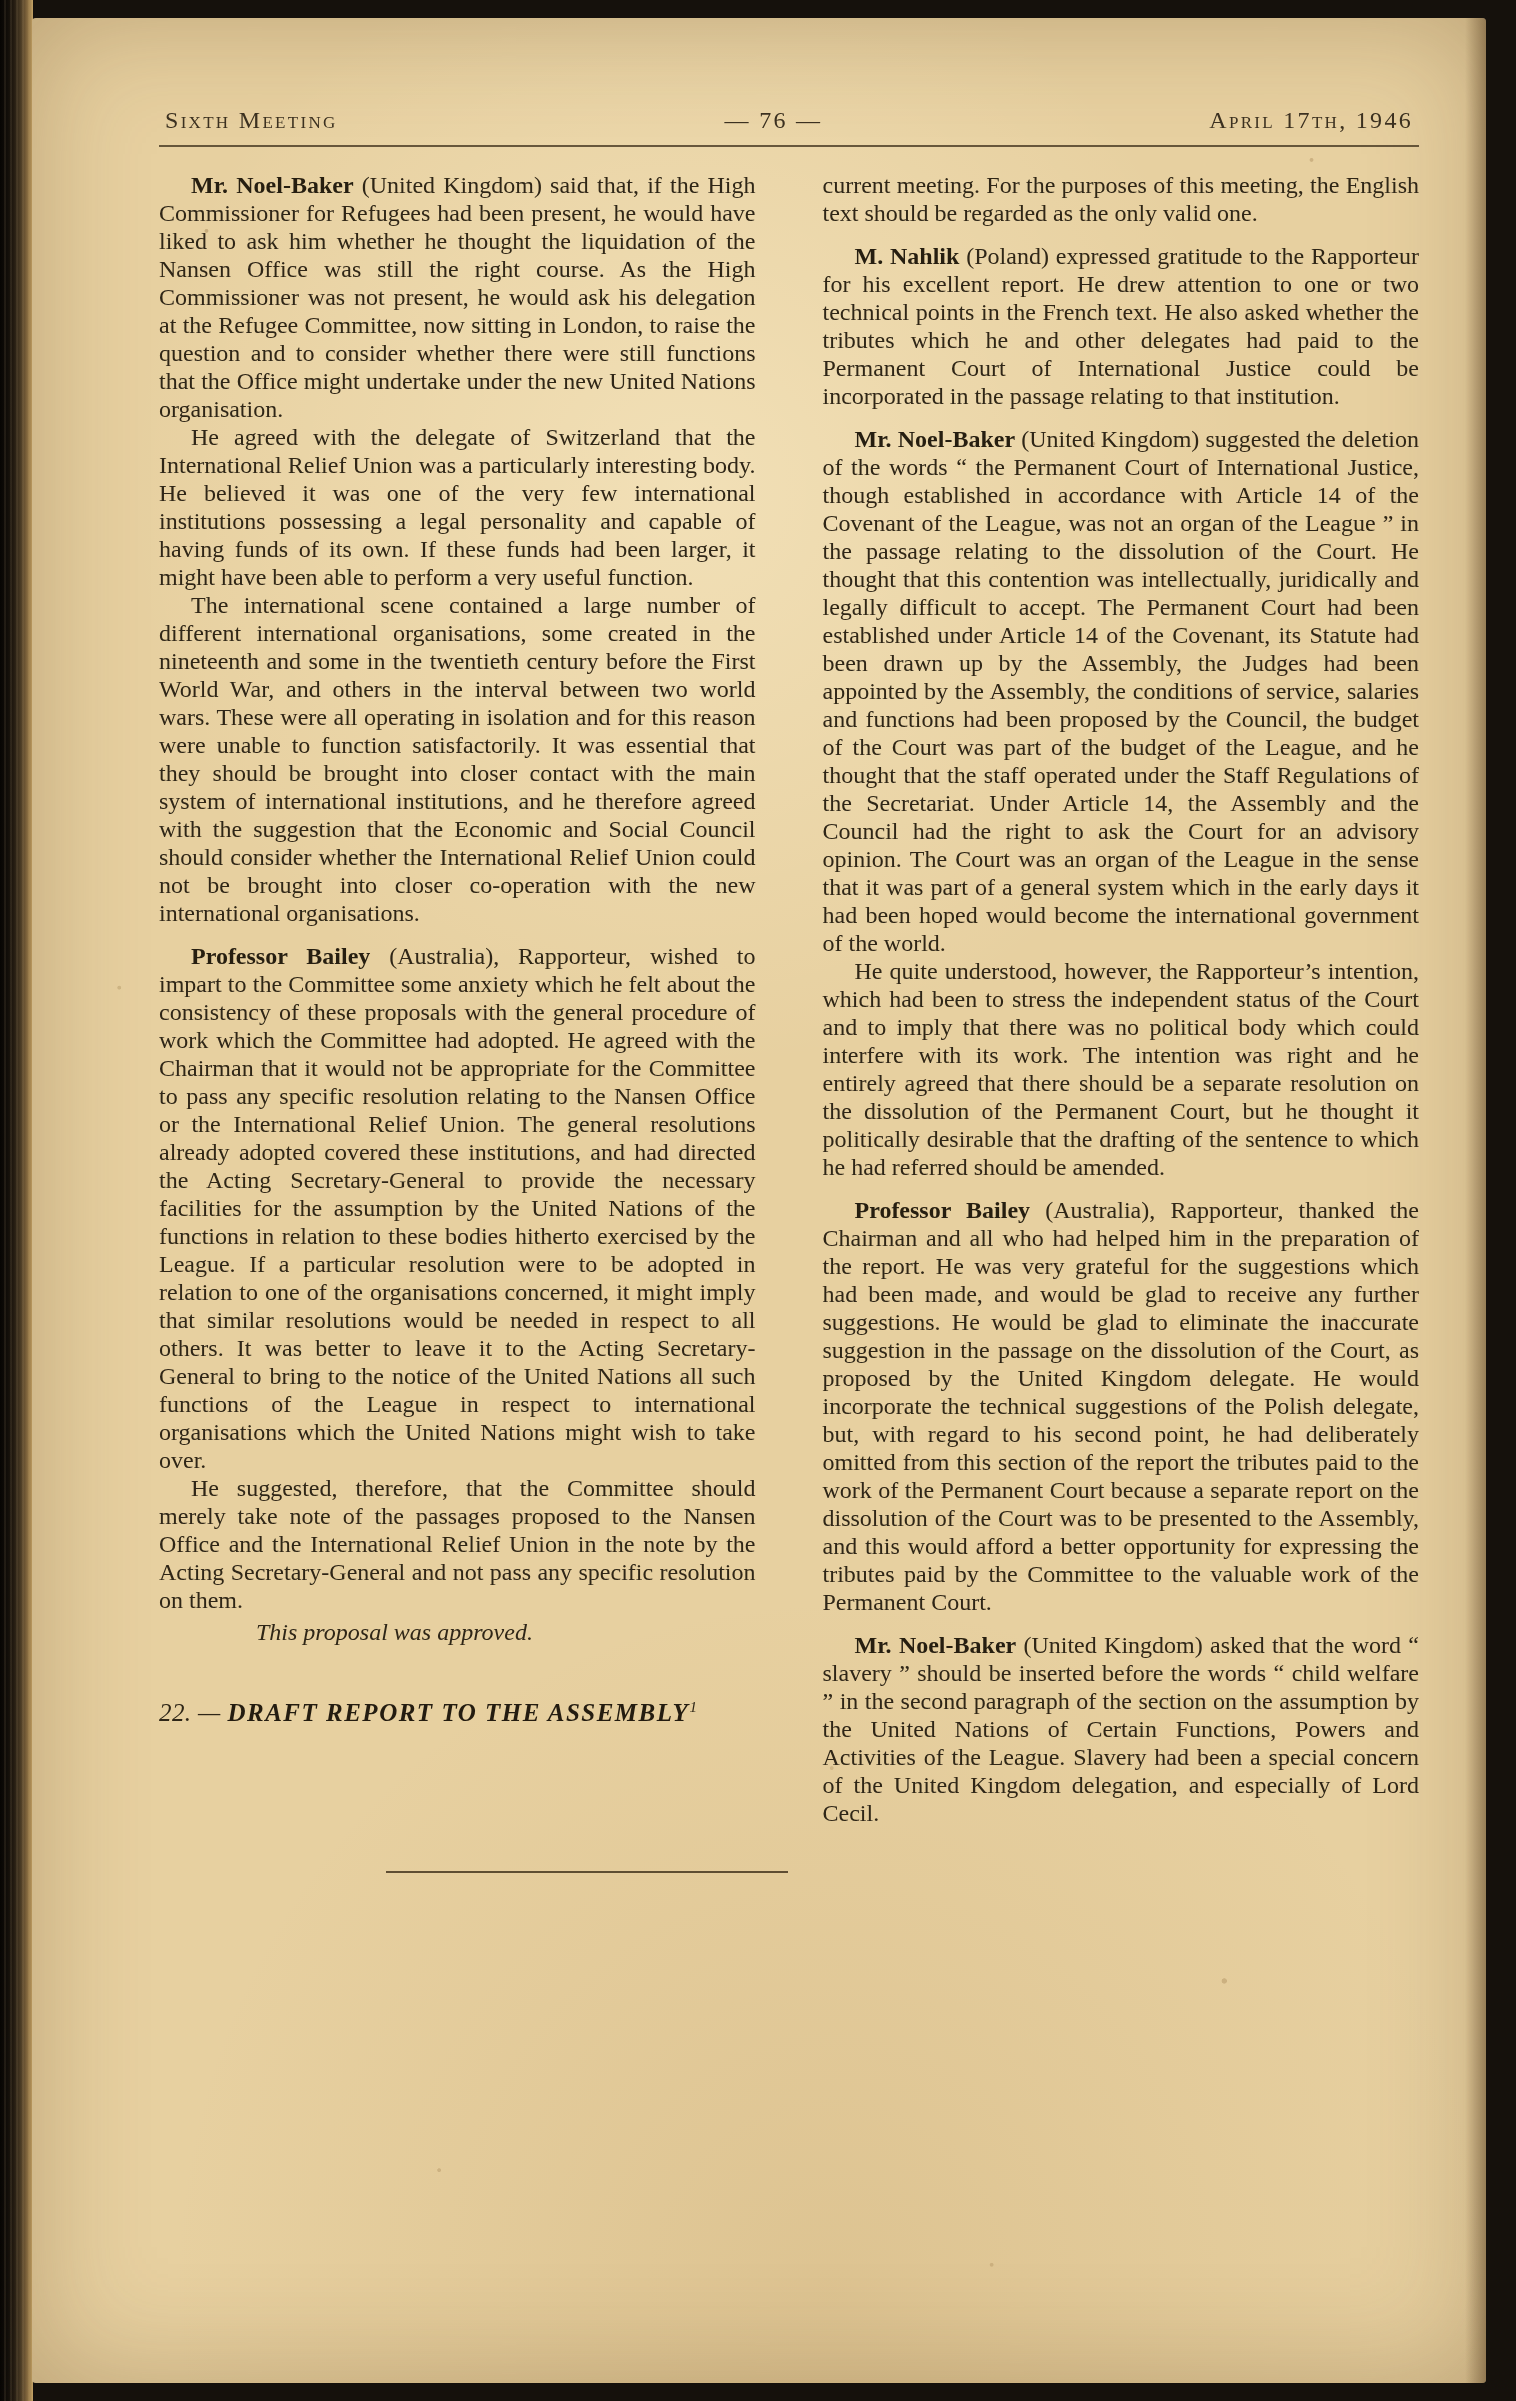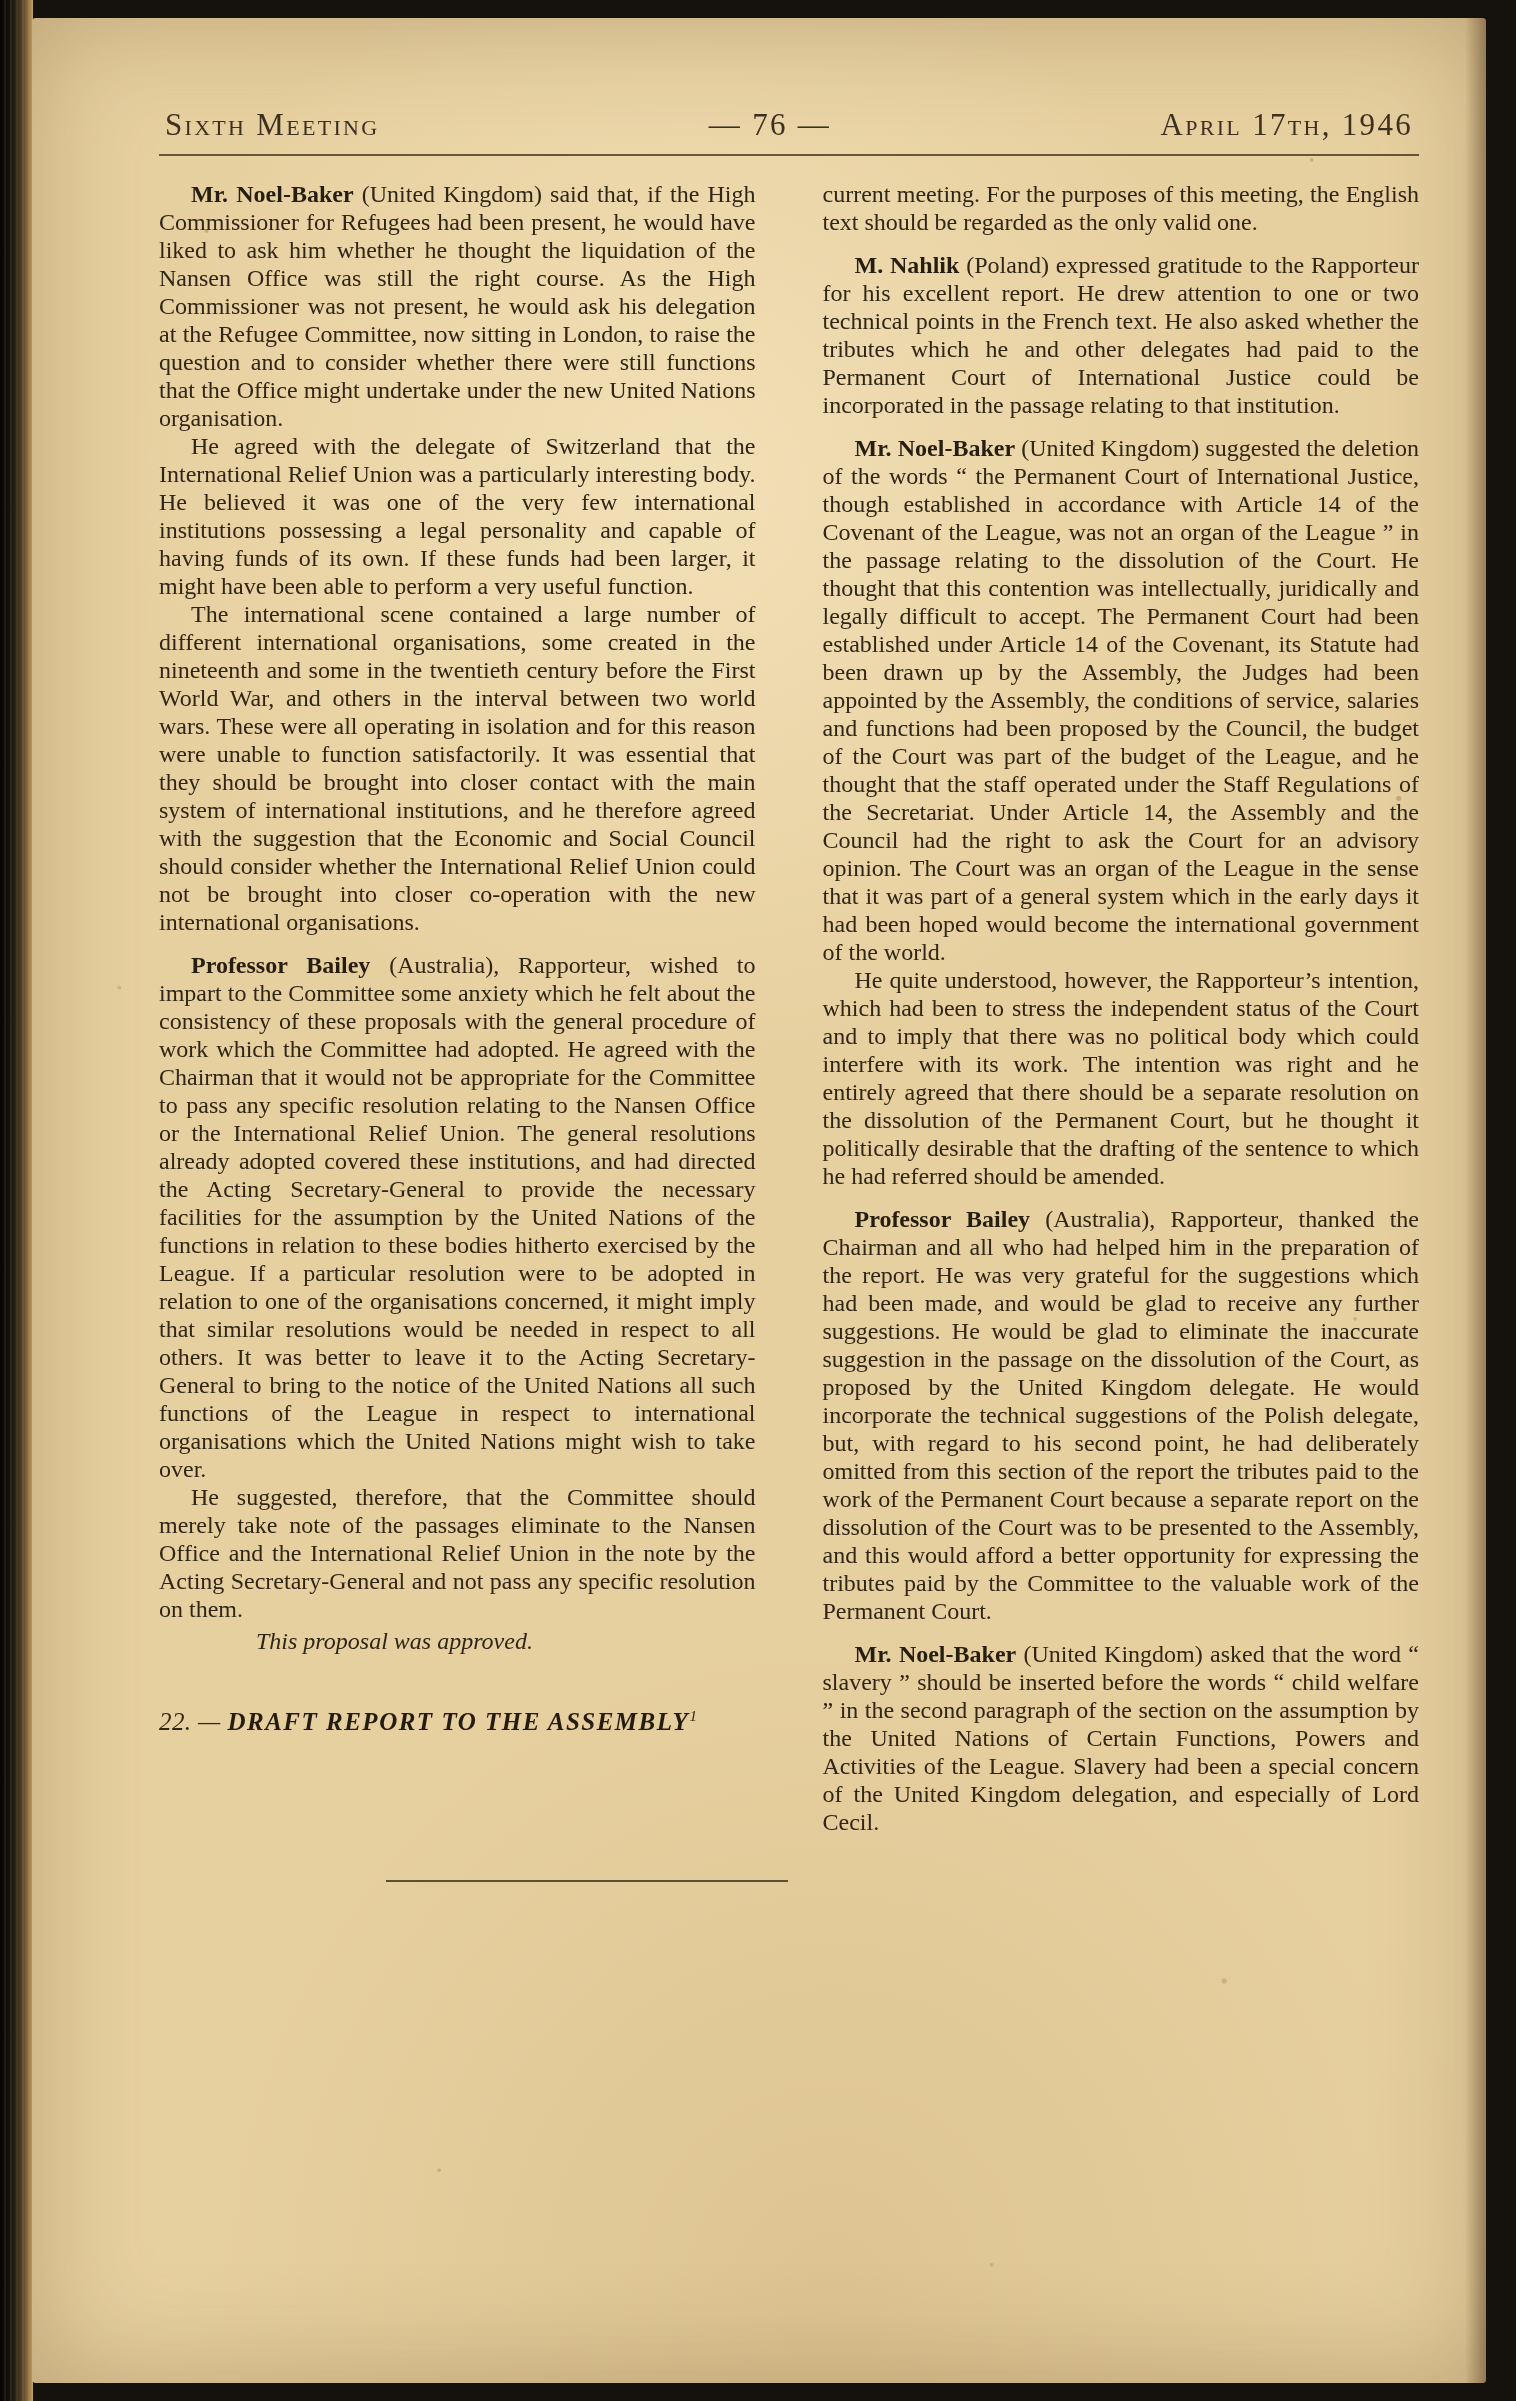--- a/index.html
+++ b/index.html
@@ -50,21 +50,21 @@
     border-radius:0 3.8px 3.8px 0;
   }
   
   .content {
     position:absolute; left:127px; top:89px; width:1260px;
     color:#2f2617;
   }
   .running-head {
     display:flex; justify-content:space-between; align-items:baseline;
     font-variant:small-caps;
-    font-size:31px; letter-spacing:2.3px; color:#3c3120;
+    font-size:24px; letter-spacing:2.3px; color:#3c3120;
     padding:0 6px 10.6px 6px;
   }
   .head-rule { border-top:2.3px solid rgba(70,55,32,.8); margin-bottom:24px; }
   .columns {
     display:flex; gap:67px;
     font-size:24px; line-height:28px;
     text-align:justify; text-justify:inter-word;
   }
   .col { flex:1; min-width:0; }
   .para { text-indent:32px; }
@@ -111,21 +111,21 @@
 
       <div class="col">
         <p class="para"><b class="speaker">Mr. Noel-Baker</b><span> (United Kingdom) said that, if the High Commissioner for Refugees had been present, he would have liked to ask him whether he thought the liquidation of the Nansen Office was still the right course. As the High Commissioner was not present, he would ask his delegation at the Refugee Committee, now sitting in London, to raise the question and to consider whether there were still functions that the Office might undertake under the new United Nations organisation.</span></p>
 
         <p class="para"><span>He agreed with the delegate of Switzerland that the International Relief Union was a particularly interesting body. He believed it was one of the very few international institutions possessing a legal personality and capable of having funds of its own. If these funds had been larger, it might have been able to perform a very useful function.</span></p>
 
         <p class="para"><span>The international scene contained a large number of different international organisations, some created in the nineteenth and some in the twentieth century before the First World War, and others in the interval between two world wars. These were all operating in isolation and for this reason were unable to function satisfactorily. It was essential that they should be brought into closer contact with the main system of international institutions, and he therefore agreed with the suggestion that the Economic and Social Council should consider whether the International Relief Union could not be brought into closer co-operation with the new international organisations.</span></p>
 
         <p class="para speaker-gap"><b class="speaker">Professor Bailey</b><span> (Australia), Rapporteur, wished to impart to the Committee some anxiety which he felt about the consistency of these proposals with the general procedure of work which the Committee had adopted. He agreed with the Chairman that it would not be appropriate for the Committee to pass any specific resolution relating to the Nansen Office or the International Relief Union. The general resolutions already adopted covered these institutions, and had directed the Acting Secretary-General to provide the necessary facilities for the assumption by the United Nations of the functions in relation to these bodies hitherto exercised by the League. If a particular resolution were to be adopted in relation to one of the organisations concerned, it might imply that similar resolutions would be needed in respect to all others. It was better to leave it to the Acting Secretary-General to bring to the notice of the United Nations all such functions of the League in respect to international organisations which the United Nations might wish to take over.</span></p>
 
-        <p class="para"><span>He suggested, therefore, that the Committee should merely take note of the passages eliminate to the Nansen Office and the International Relief Union in the note by the Acting Secretary-General and not pass any specific resolution on them.</span></p>
+        <p class="para"><span>He suggested, therefore, that the Committee should merely take note of the passages proposed to the Nansen Office and the International Relief Union in the note by the Acting Secretary-General and not pass any specific resolution on them.</span></p>
 
         <p class="approval">This proposal was approved.</p>
 
         <h2 class="section-heading"><span>22.</span> <span>—</span> <b>DRAFT REPORT TO THE ASSEMBLY</b><sup>1</sup></h2>
 
 
       </div>
 
       <div class="col">
         <p class="para flush"><span>current meeting. For the purposes of this meeting, the English text should be regarded as the only valid one.</span></p>

